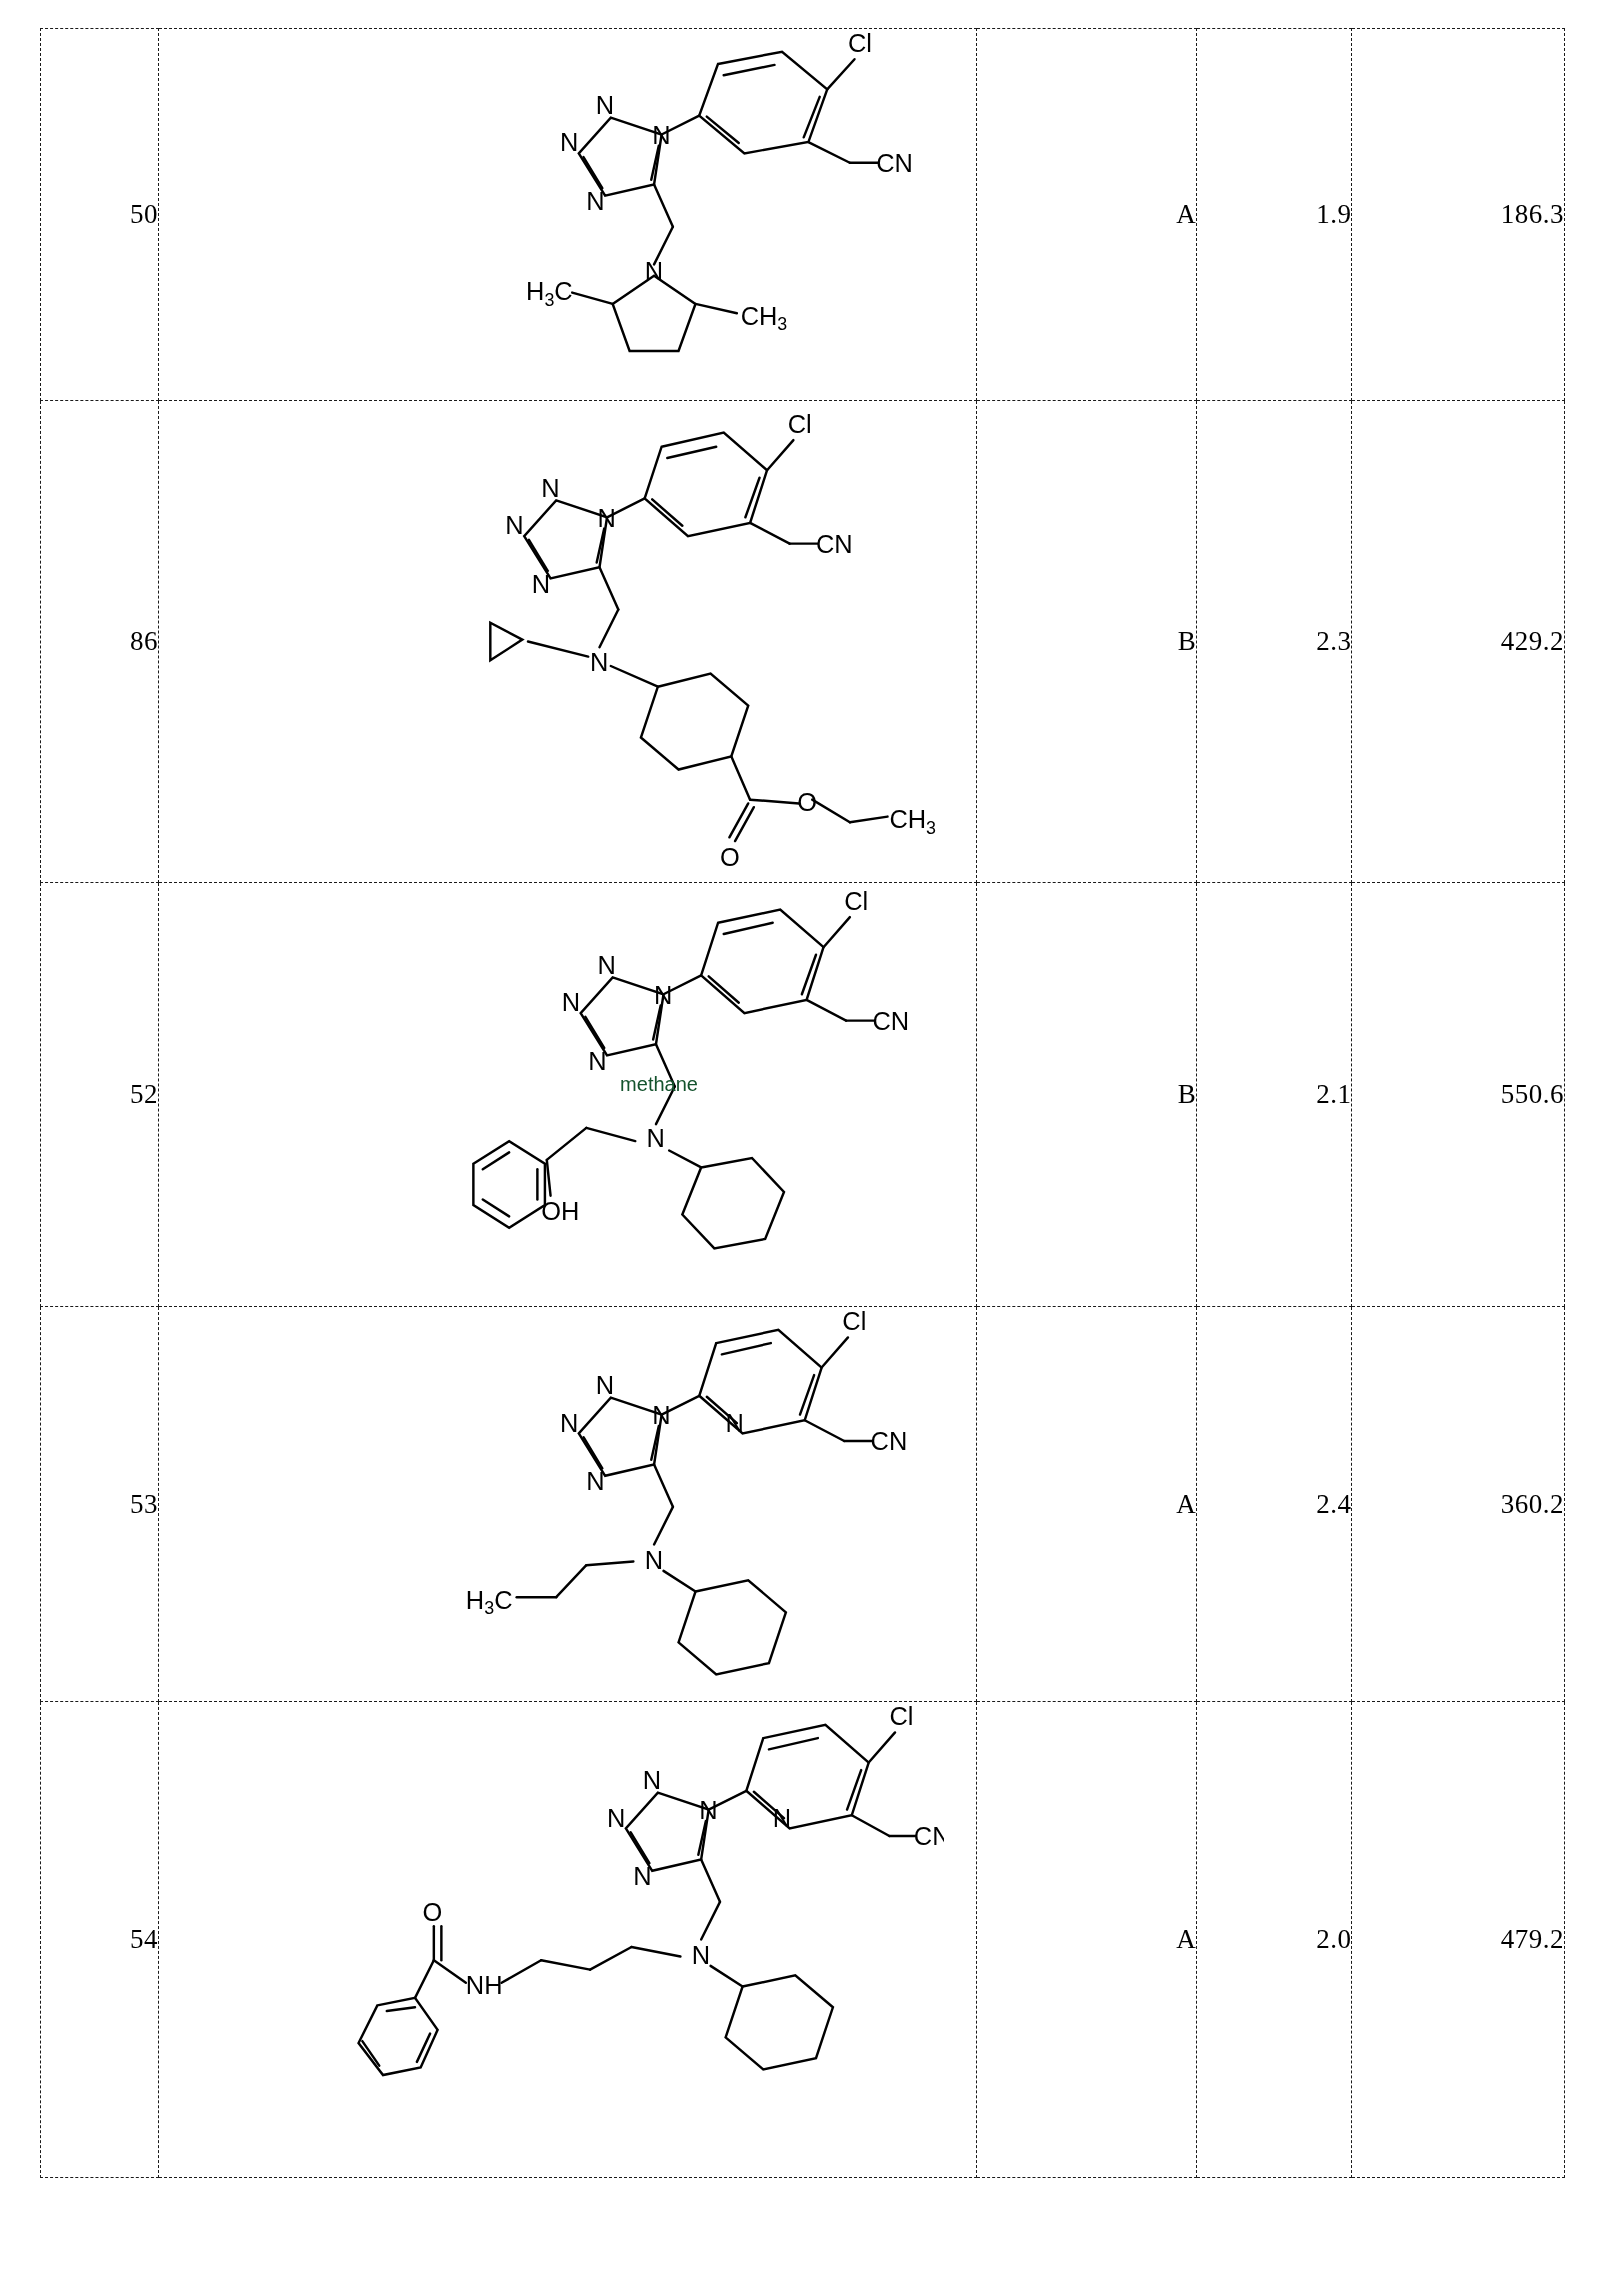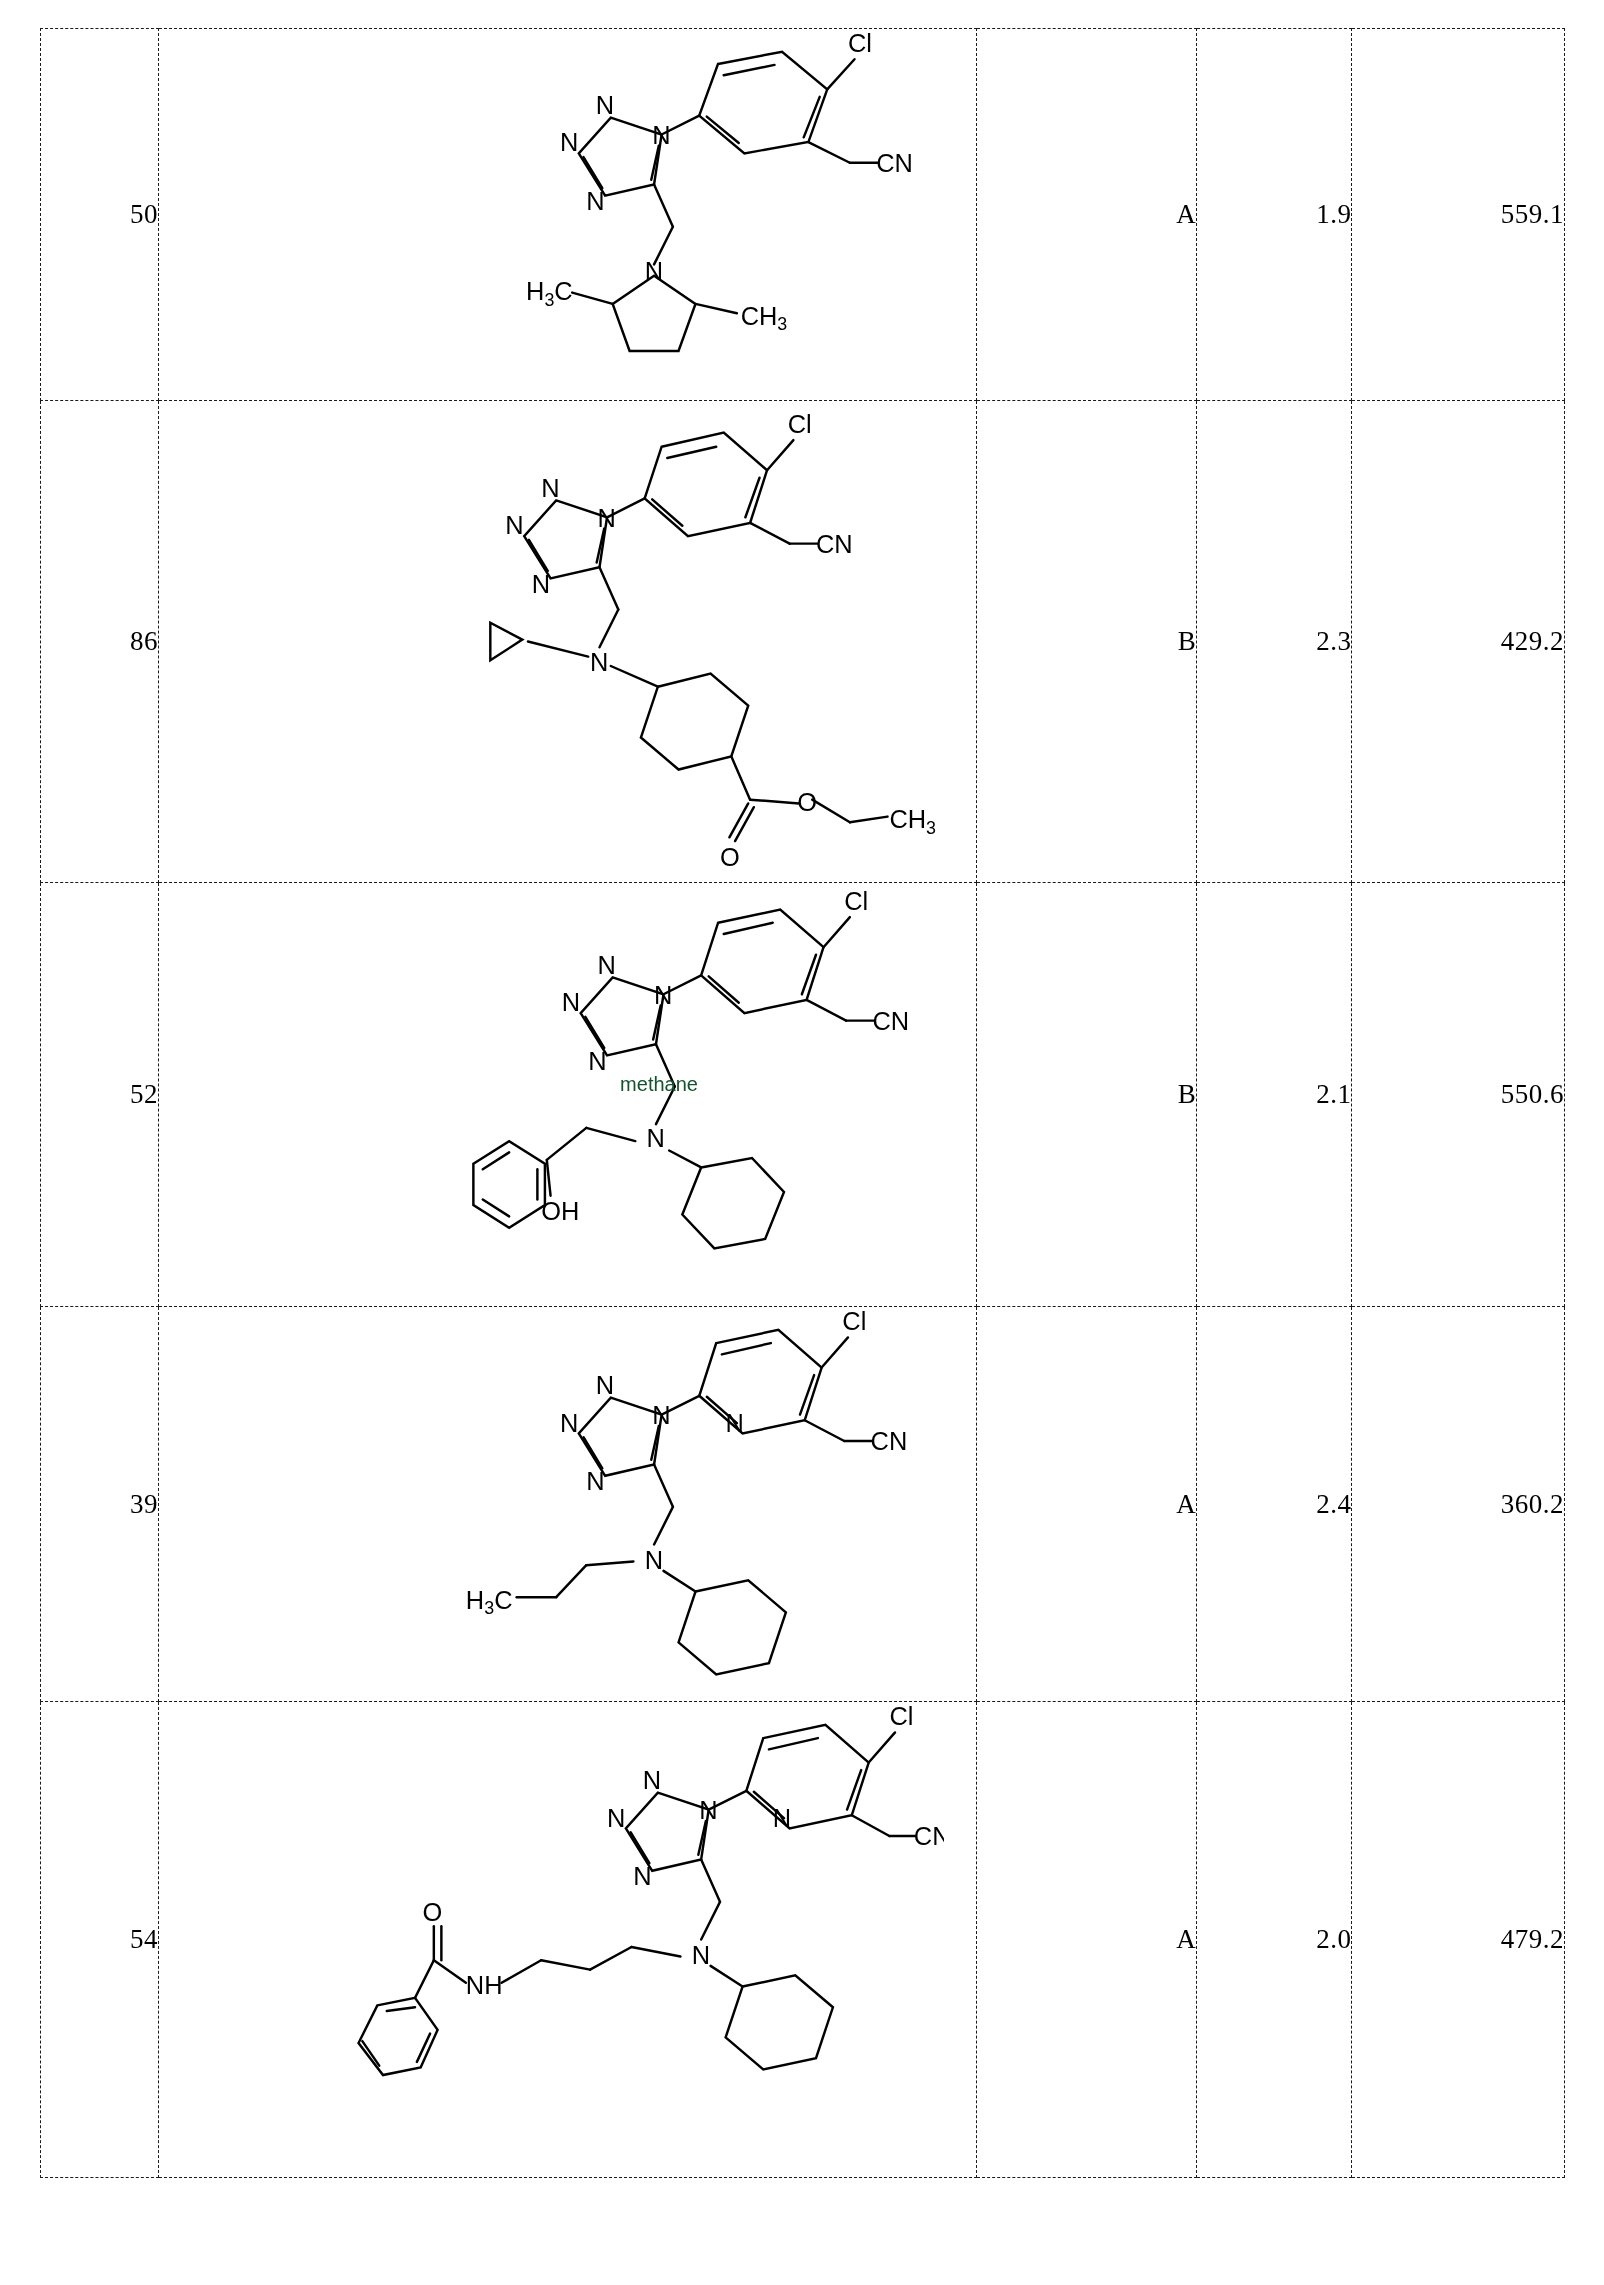--- a/index.html
+++ b/index.html
@@ -120,21 +120,21 @@
             <text x="420" y="190">N</text>
             <text x="482" y="265">N</text>
             <text x="356" y="286">H<tspan font-size="19" dy="6">3</tspan><tspan dy="-6">C</tspan></text>
             <text x="584" y="312">CH<tspan font-size="19" dy="6">3</tspan></text>
           </g>
         </svg>
       </div>
     </td>
     <td class="col-a cell-text">A</td>
     <td class="col-b cell-text">1.9</td>
-    <td class="col-c cell-text">559.1</td>
+    <td class="col-c cell-text">186.3</td>
   </tr>
 
   <tr style="height:482px">
     <td class="col-num cell-text">86</td>
     <td class="col-struct">
       <div class="struct-wrap">
         <svg class="struct-svg" width="753" height="476" viewBox="0 0 800 505">
           <g stroke="#000" stroke-width="2.6" fill="none" stroke-linecap="round">
             <polygon points="500,45 566,30 612,70 594,126 528,140 482,100"></polygon>
             <line x1="506" y1="57" x2="558" y2="45"></line>
@@ -229,21 +229,21 @@
         </svg>
         <span class="note-label" style="left:461px; top:188px;">methane</span>
       </div>
     </td>
     <td class="col-a cell-text">B</td>
     <td class="col-b cell-text">2.1</td>
     <td class="col-c cell-text">550.6</td>
   </tr>
 
   <tr style="height:395px">
-    <td class="col-num cell-text">39</td>
+    <td class="col-num cell-text">53</td>
     <td class="col-struct">
       <div class="struct-wrap">
         <svg class="struct-svg" width="753" height="391" viewBox="0 0 800 415">
           <g stroke="#000" stroke-width="2.6" fill="none" stroke-linecap="round">
 
             <polygon points="558,36 624,22 670,62 652,118 586,132 540,92"></polygon>
             <line x1="564" y1="48" x2="616" y2="36"></line>
             <line x1="662" y1="70" x2="647" y2="112"></line>
             <line x1="580" y1="121" x2="548" y2="93"></line>
             <line x1="670" y1="62" x2="698" y2="30"></line>

